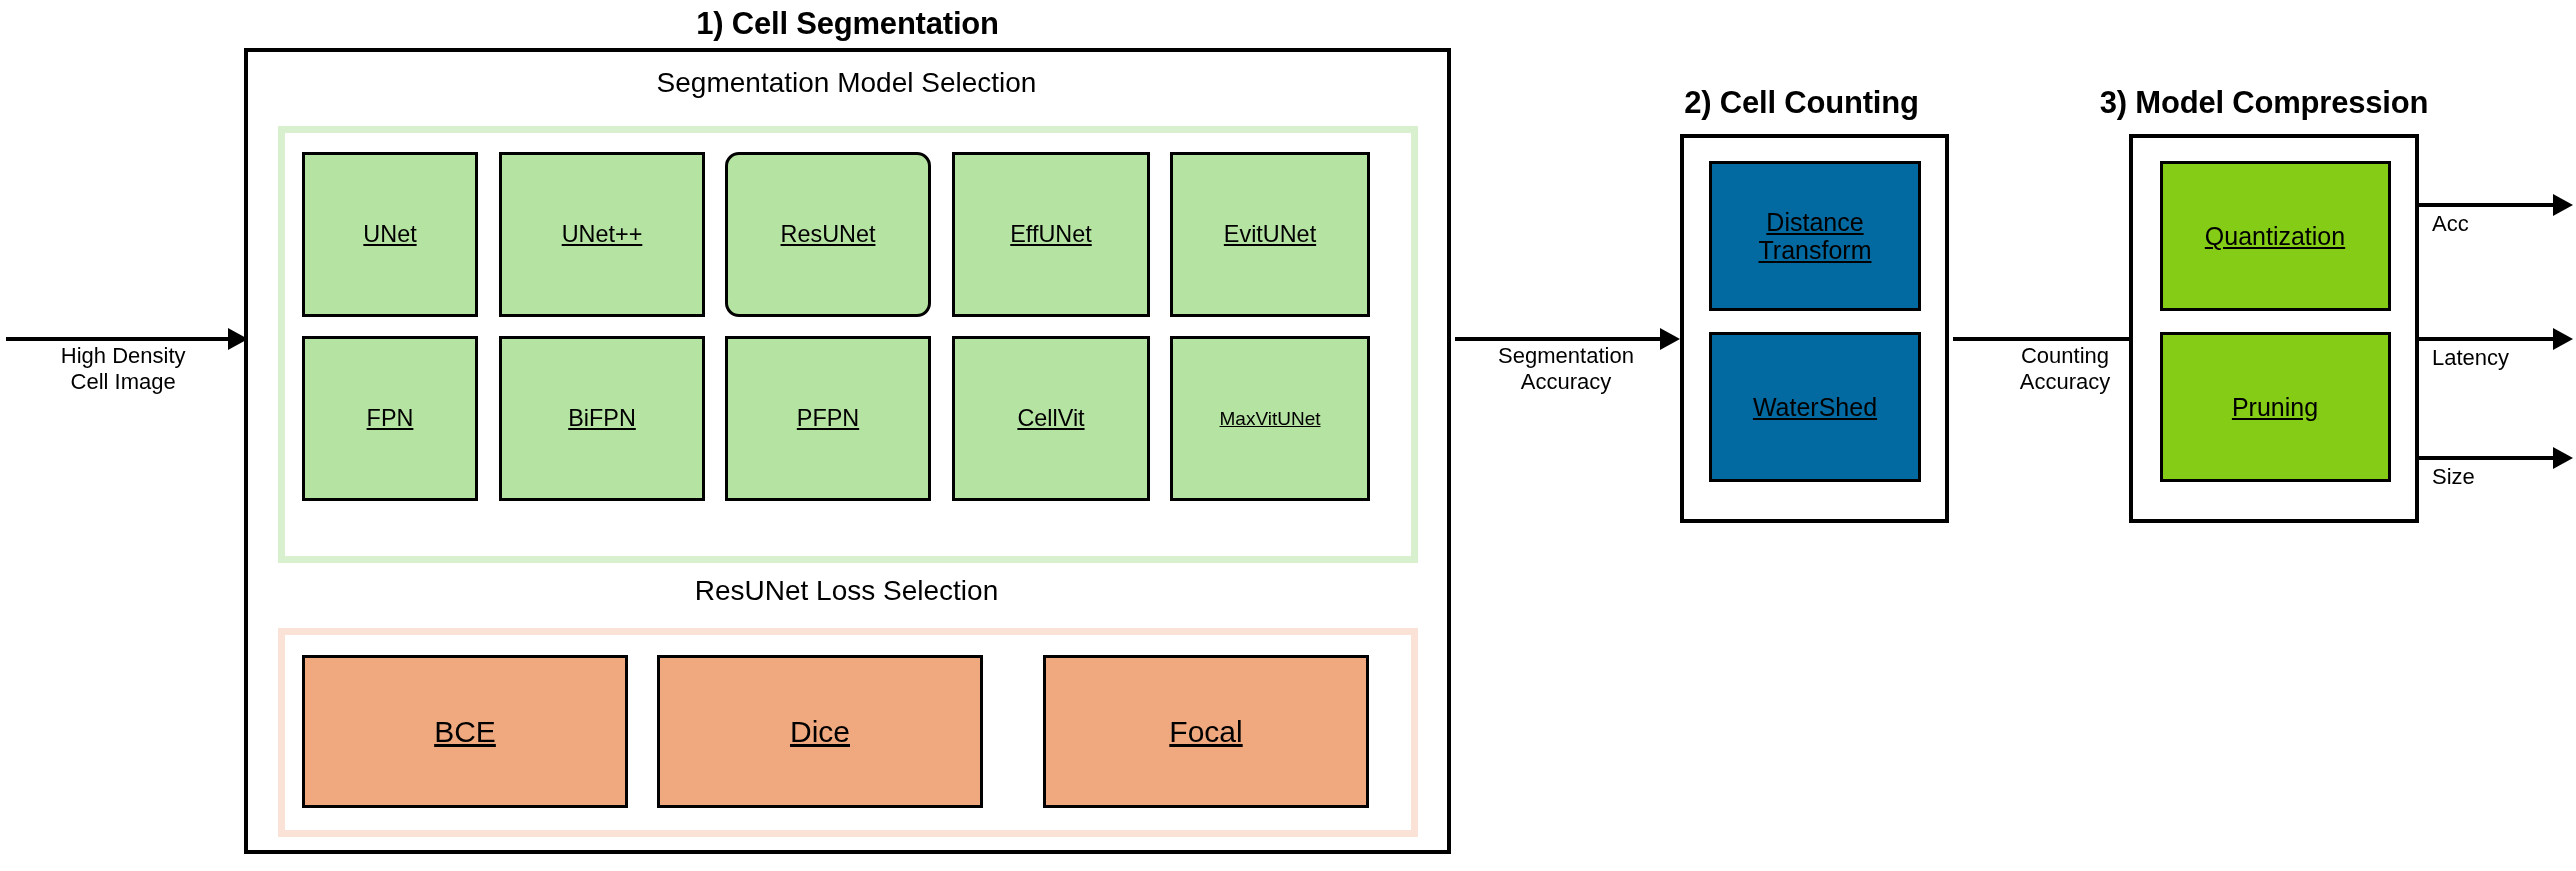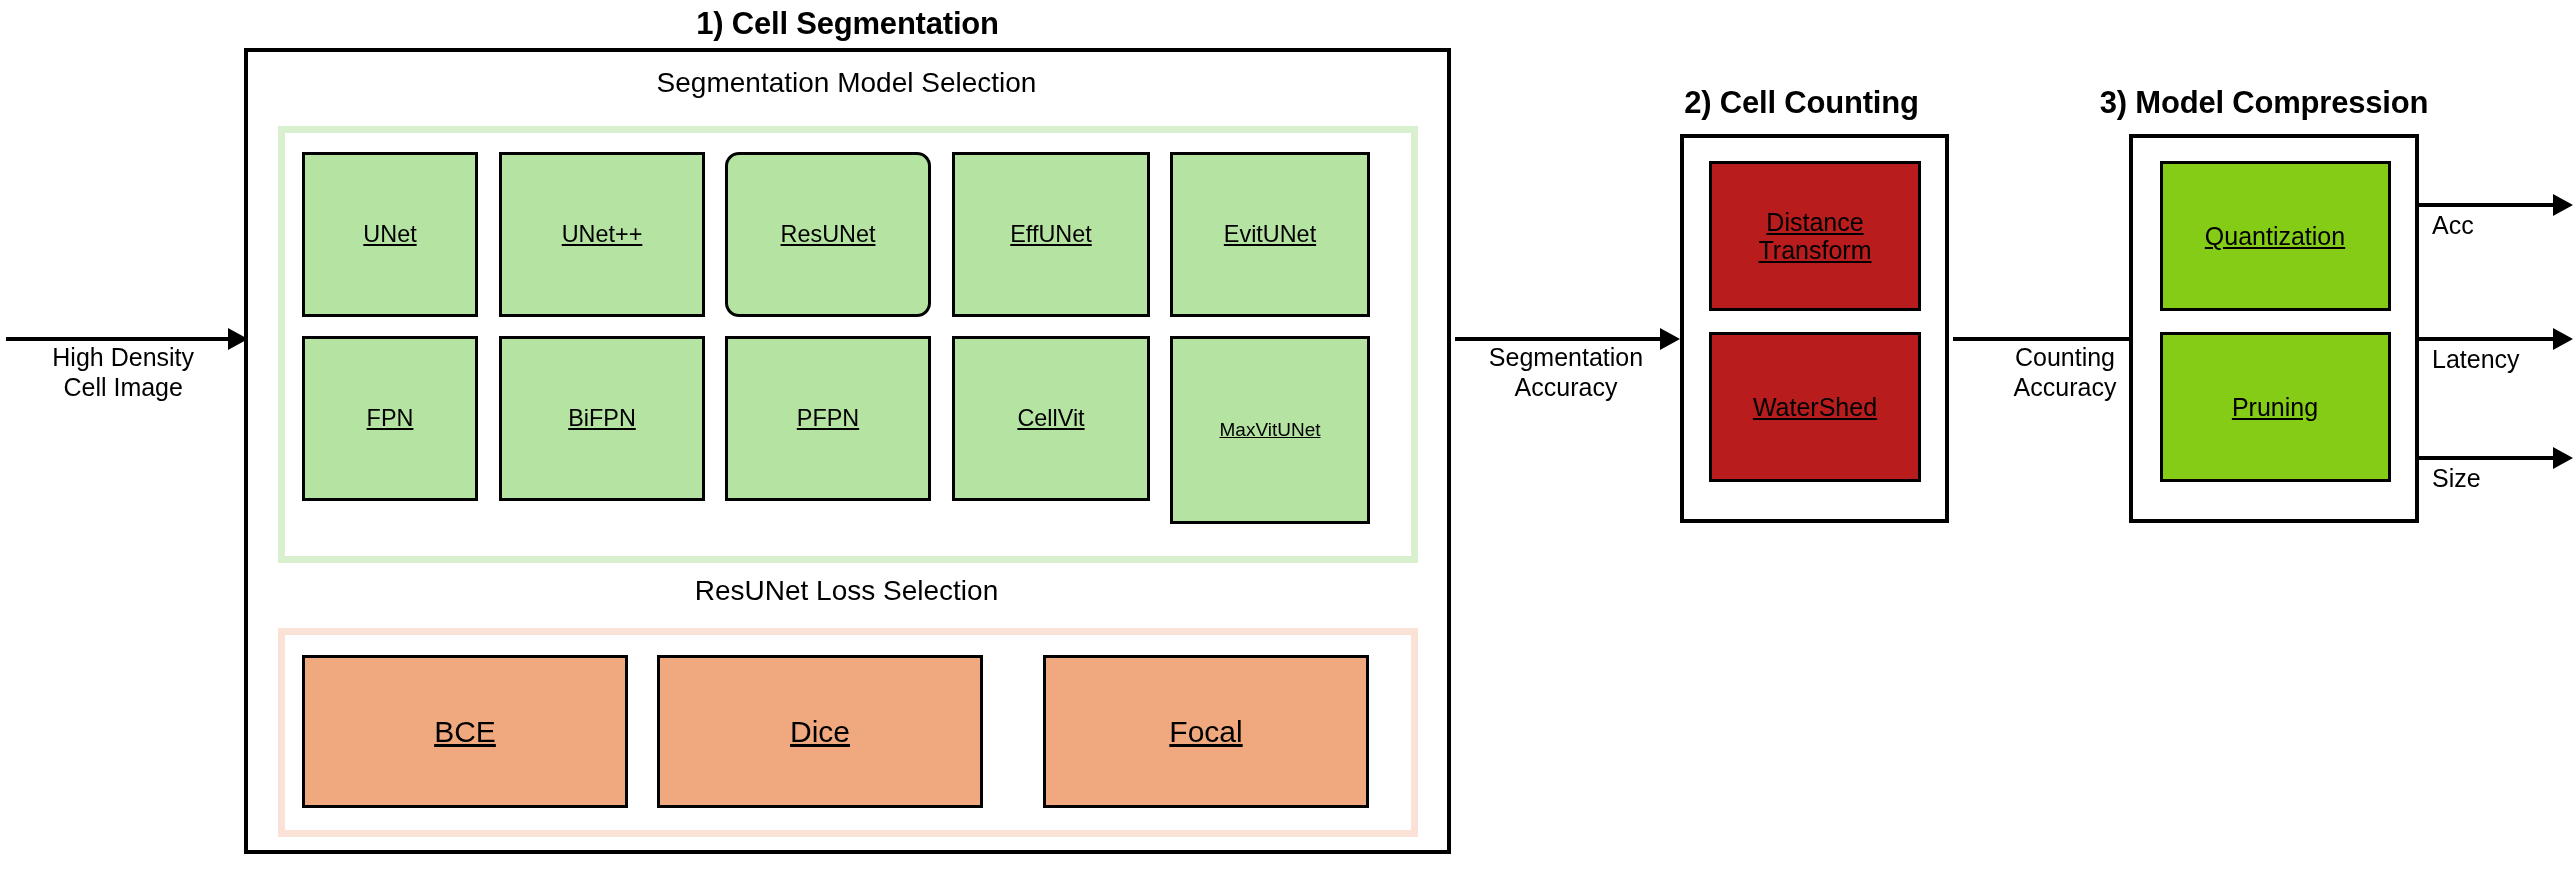--- a/index.html
+++ b/index.html
@@ -58,21 +58,21 @@
     border: 3.9px solid #000000;
     display: flex;
     align-items: center;
     justify-content: center;
     text-align: center;
     line-height: 1.12;
     text-decoration: underline;
   }
   .block-green  { background: #b5e3a2; }
   .block-orange { background: #f0a97f; }
-  .block-blue   { background: #b91c1c; }
+  .block-blue   { background: #0369a1; }
   .block-pink   { background: #84cc16; }
 
   .t30 { font-size: 23.4px; }
   .t24 { font-size: 19px; }
   .t38 { font-size: 30px; }
   .t32 { font-size: 25px; }
 
   
   .arrow-line {
     height: 3.9px;
@@ -84,21 +84,21 @@
     border-bottom: 11.7px solid transparent;
     border-left: 20px solid #000000;
   }
   .arrow {
     display: flex;
     align-items: center;
   }
   .arrow .arrow-line { flex: 1 1 auto; }
 
   .edge-label {
-    font-size: 25px;
+    font-size: 22px;
     text-align: center;
     line-height: 1.18;
     white-space: pre-line;
   }
   .edge-label-left {
     text-align: left;
   }
 </style>
 </head>
 <body>
@@ -123,21 +123,21 @@
       <div class="abs block block-green t30" style="left:17px; top:19px; width:176px; height:165px;">UNet</div>
       <div class="abs block block-green t30" style="left:214px; top:19px; width:206px; height:165px;">UNet++</div>
       <div class="abs block block-green t30" style="left:440px; top:19px; width:206px; height:165px;border-radius:14px;">ResUNet</div>
       <div class="abs block block-green t30" style="left:885px; top:19px; width:200px; height:165px;">EvitUNet</div>
       <div class="abs block block-green t30" style="left:667px; top:19px; width:198px; height:165px;">EffUNet</div>
 
       <div class="abs block block-green t30" style="left:17px; top:203px; width:176px; height:165px;">FPN</div>
       <div class="abs block block-green t30" style="left:214px; top:203px; width:206px; height:165px;">BiFPN</div>
       <div class="abs block block-green t30" style="left:440px; top:203px; width:206px; height:165px;">PFPN</div>
       <div class="abs block block-green t30" style="left:667px; top:203px; width:198px; height:165px;">CellVit</div>
-      <div class="abs block block-green t24" style="left:885px; top:203px; width:200px; height:188px;">MaxVitUNet</div>
+      <div class="abs block block-green t24" style="left:885px; top:203px; width:200px; height:165px;">MaxVitUNet</div>
     </div>
 
     <div class="abs group-label" style="left:0px; top:525px; width:1197px;">ResUNet Loss Selection</div>
 
     <div class="abs group-wrap group-orange" style="left:30px; top:576px; width:1140px; height:209px;">
       <div class="abs block block-orange t38" style="left:17px; top:20px; width:326px; height:153px;">BCE</div>
       <div class="abs block block-orange t38" style="left:372px; top:20px; width:326px; height:153px;">Dice</div>
       <div class="abs block block-orange t38" style="left:726px; top:20px; width:326px; height:153px;margin-left:32px;">Focal</div>
     </div>
   </div>

